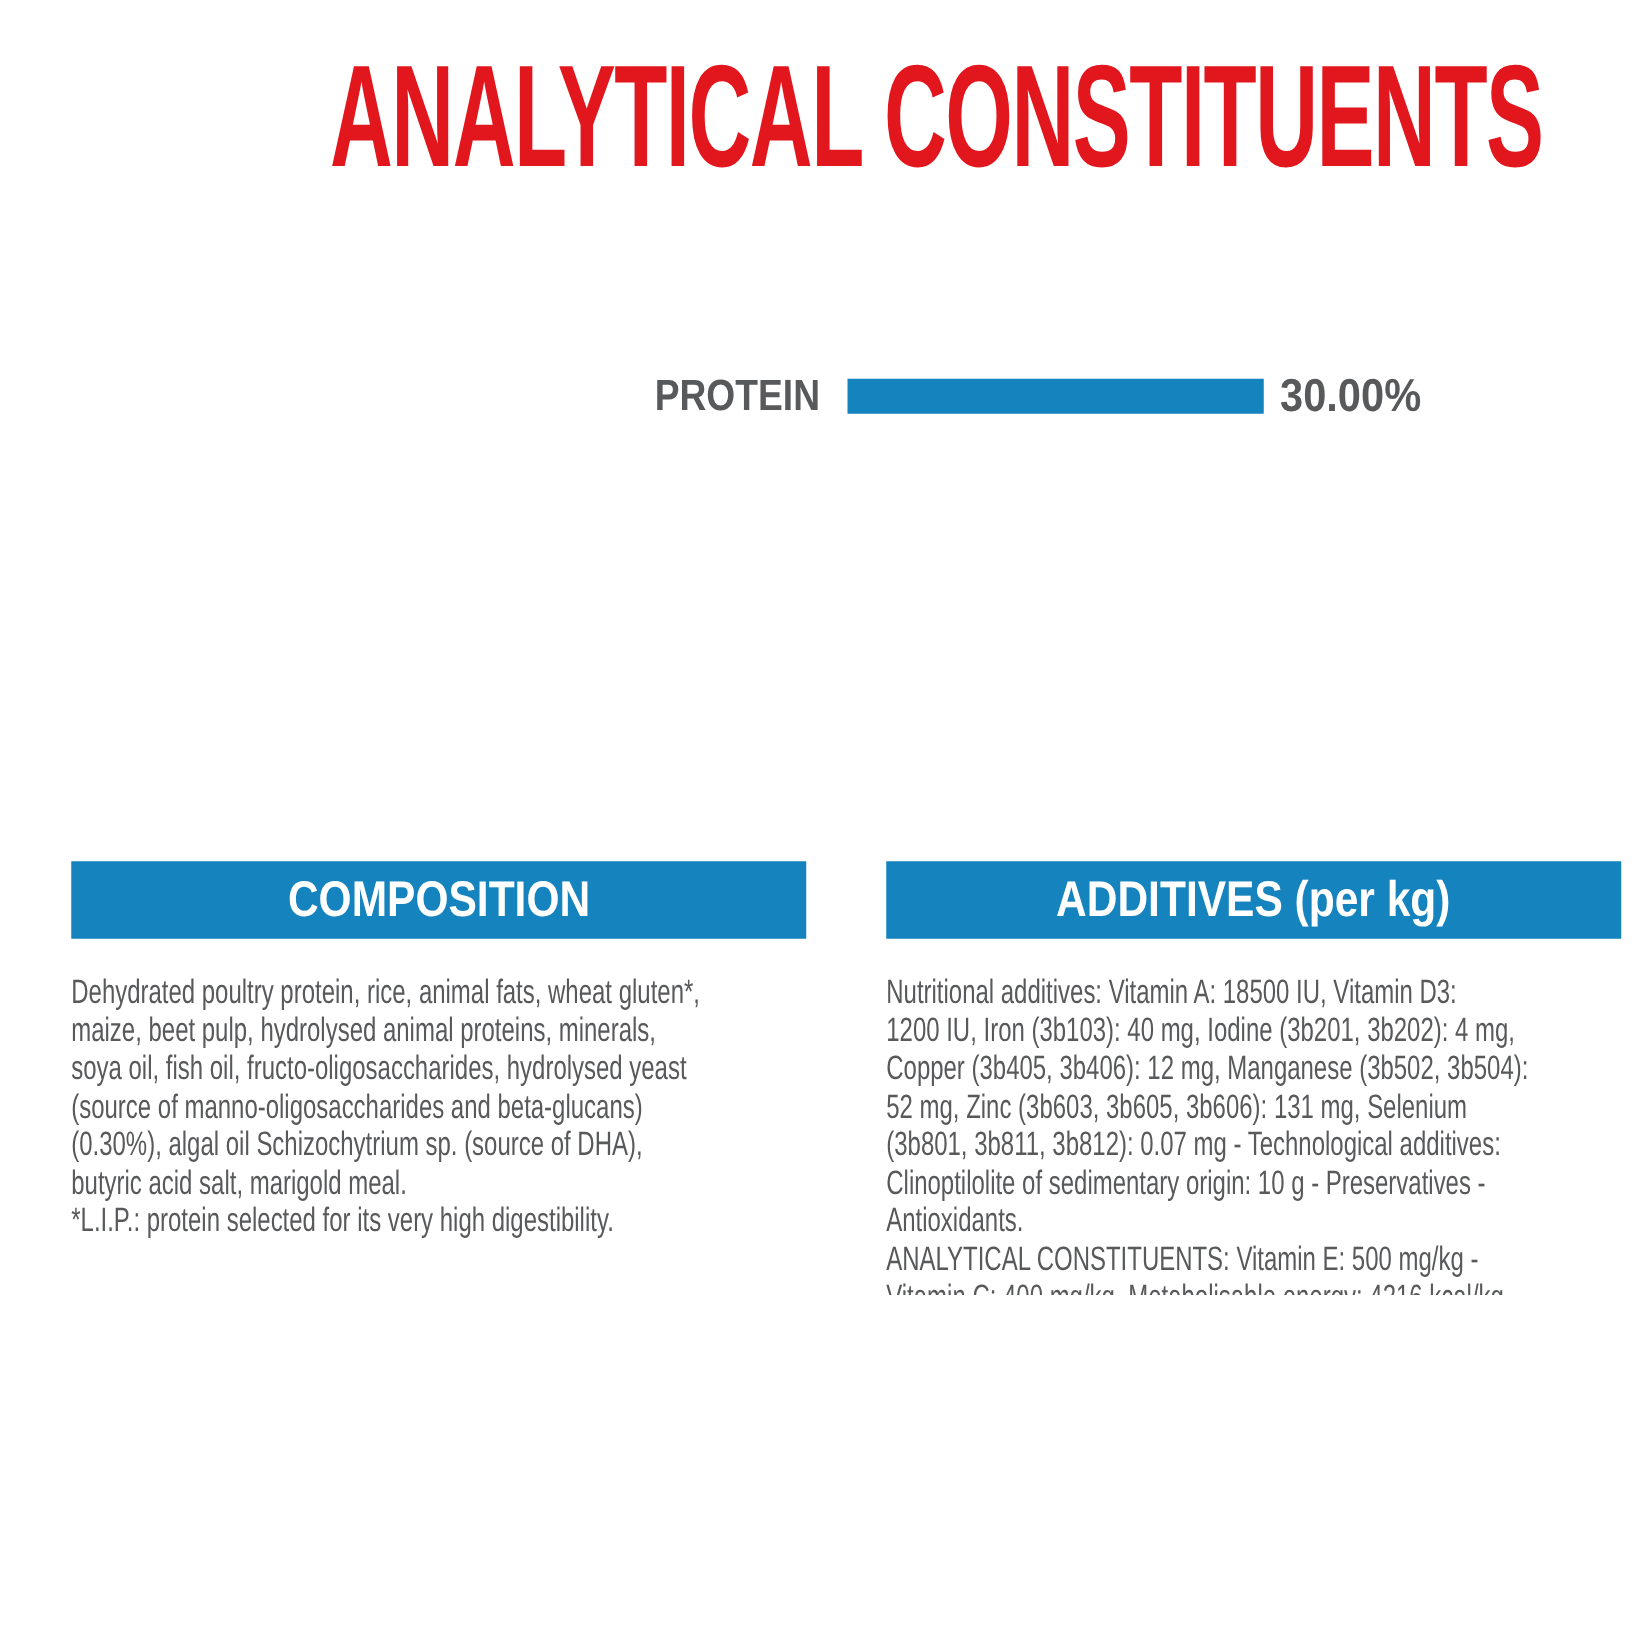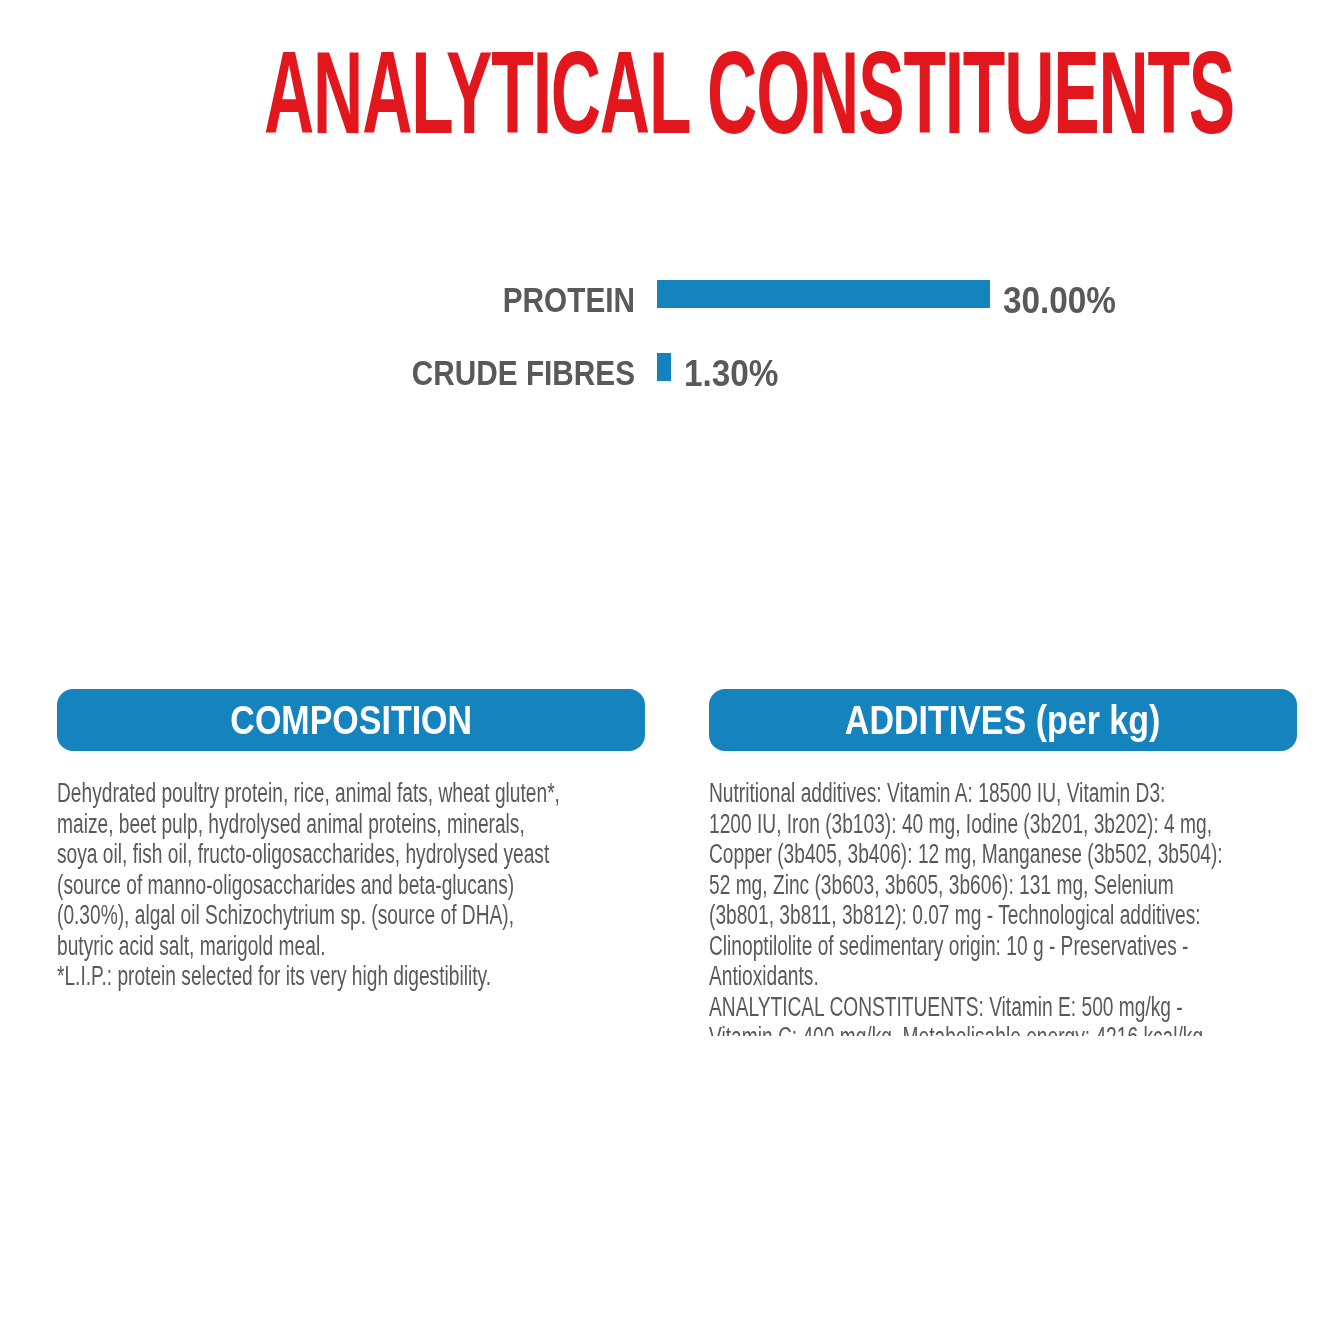--- a/index.html
+++ b/index.html
@@ -31,20 +31,22 @@
     white-space:nowrap;
   }
   
   .chart{
     position:absolute;
     left:0;top:280px;width:1320px;
   }
   .chart-row{
     height:73px;
     display:flex;
+    align-items:center;
+    margin-left:21px;
   }
   .chart-label{
     flex:0 0 635px;
     width:635px;
     text-align:right;
     font-size:35px;
     font-weight:bold;
     color:var(--gray);
     transform:scaleX(0.85);
     transform-origin:right center;
@@ -68,21 +70,20 @@
   
   .col{position:absolute;top:689px;width:588px;}
   .col.left{left:57px;}
   .col.right{left:709px;}
   .section-header{
     height:62px;
     background:var(--blue);
     display:flex;
     align-items:center;
     justify-content:center;
-    border-radius:16px;
   }
   .section-header span{
     color:#fff;
     font-size:40px;
     font-weight:bold;
     transform:scaleX(0.85);
     transform-origin:center center;
     white-space:nowrap;
   }
   .body-text{
@@ -114,25 +115,20 @@
 
 <div class="canvas">
 
   <h1 class="page-title">ANALYTICAL CONSTITUENTS</h1>
 
   <div class="chart">
       <div class="chart-row">
         <span class="chart-label">PROTEIN</span>
         <span class="chart-bar" style="width: 333px; background: rgb(21, 131, 189);"></span>
         <span class="chart-value">30.00%</span>
-      </div>
-      <div class="chart-row">
-        <span class="chart-label">CRUDE FIBRES</span>
-        <span class="chart-bar" style="width: 14px; background: rgb(21, 131, 189);"></span>
-        <span class="chart-value">1.30%</span>
       </div>
     </div>
 
   <div class="col left">
     <div class="section-header">
       <span>COMPOSITION</span>
     </div>
     <div class="body-text">Dehydrated poultry protein, rice, animal fats, wheat gluten*,
 maize, beet pulp, hydrolysed animal proteins, minerals,
 soya oil, fish oil, fructo-oligosaccharides, hydrolysed yeast

